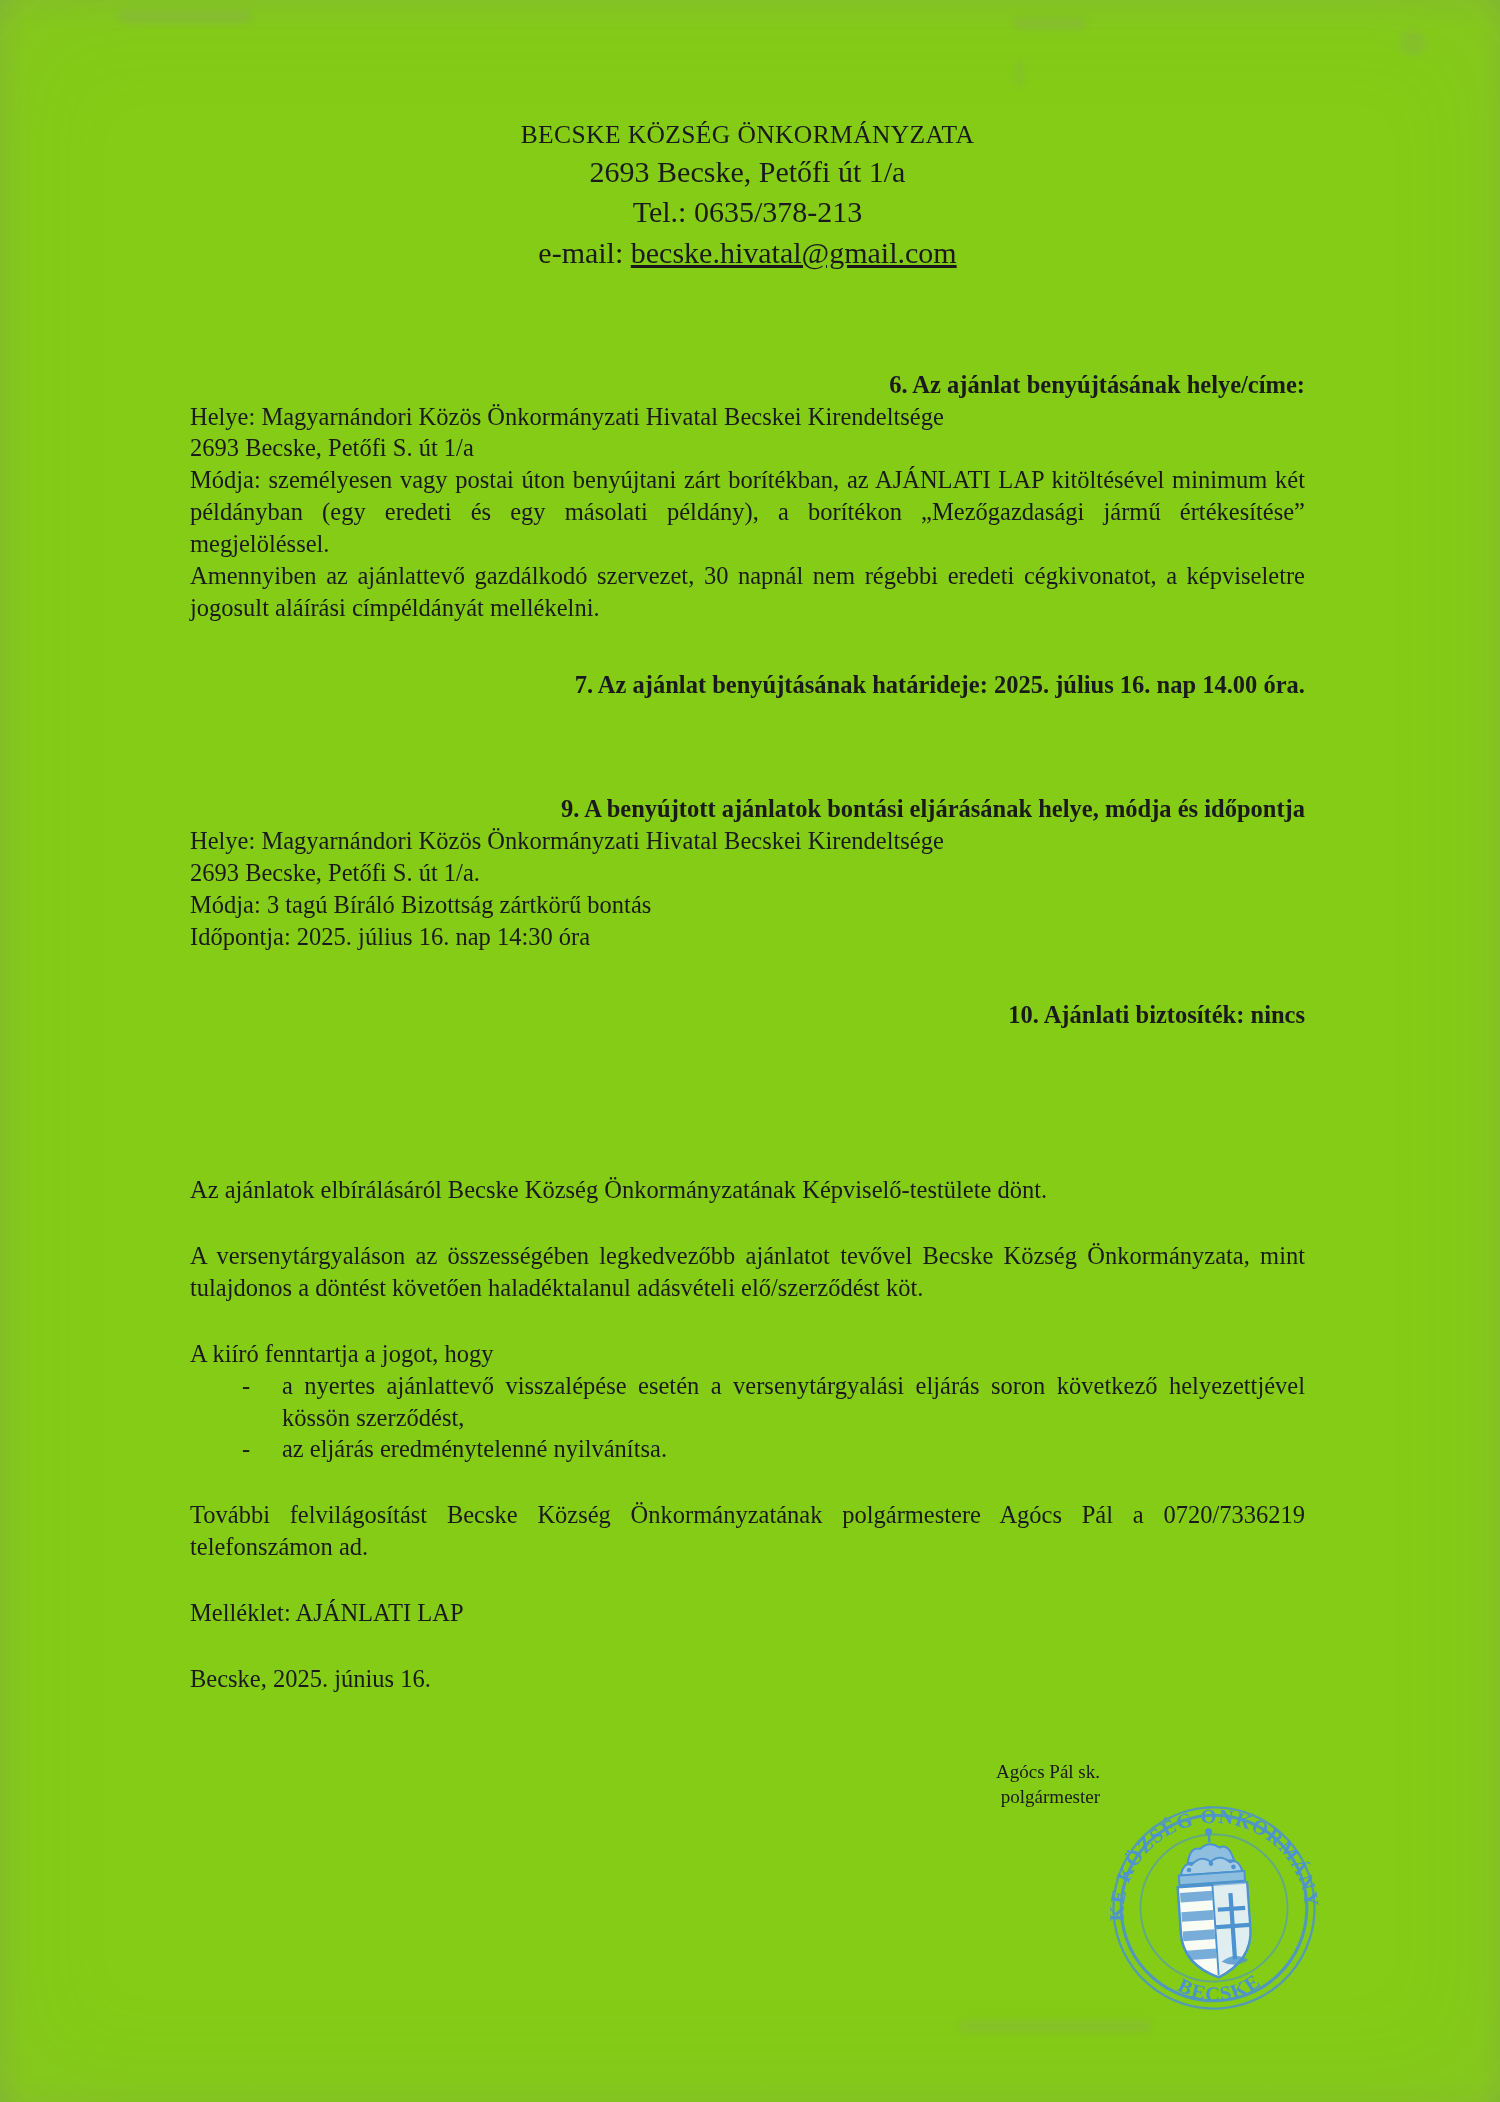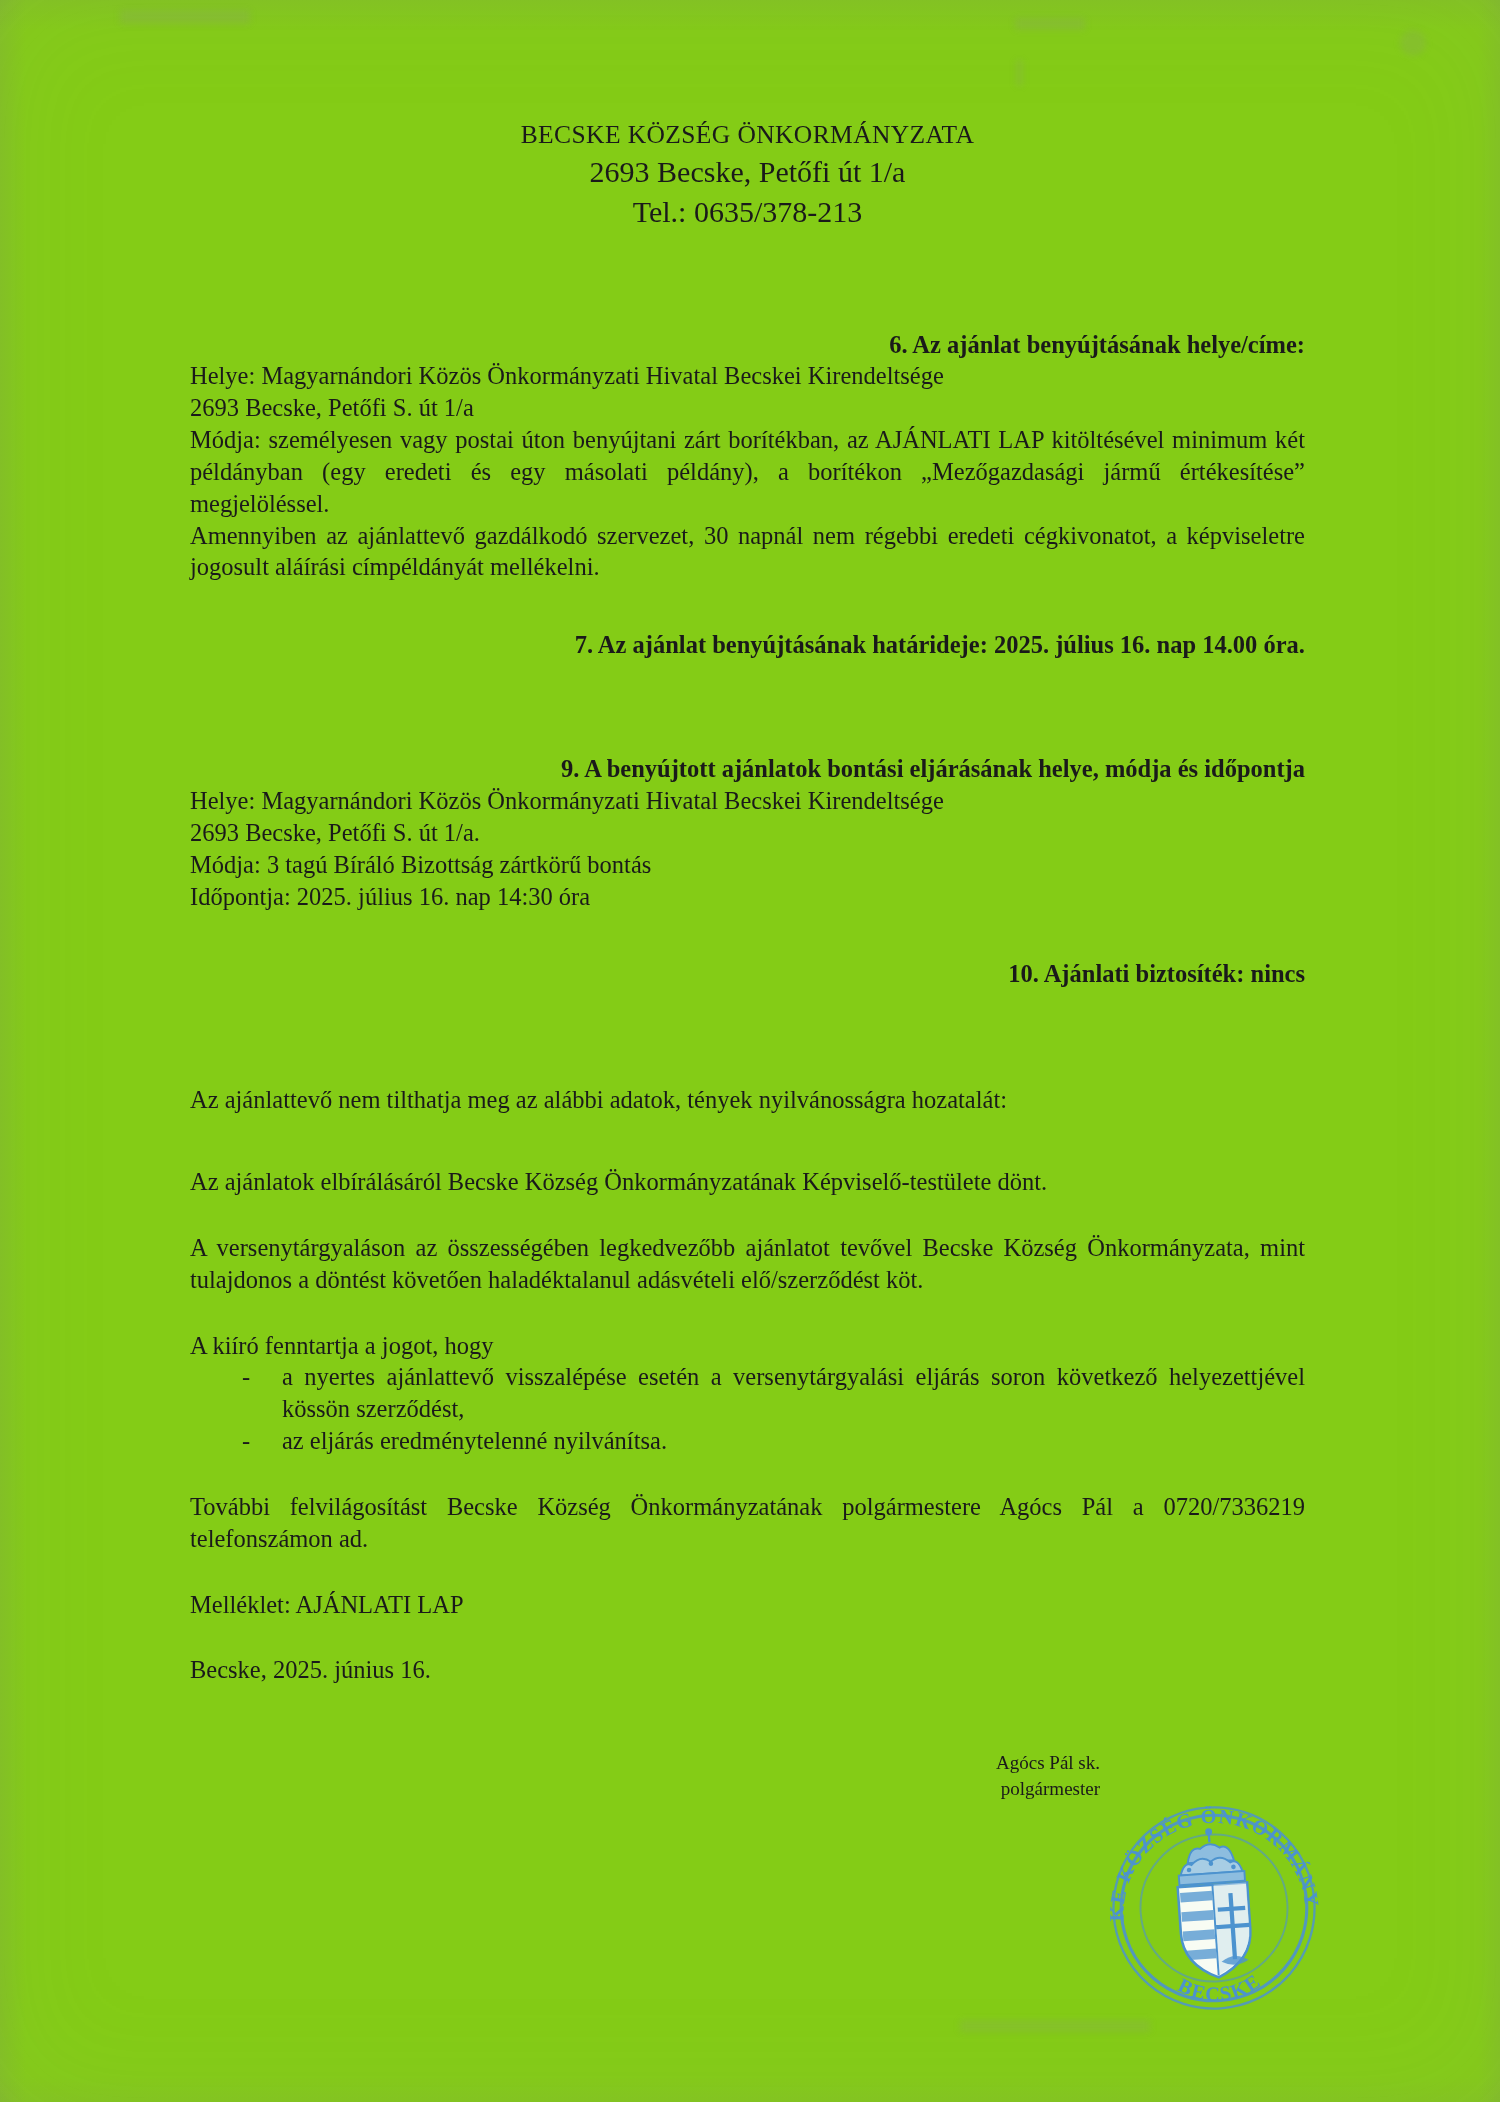--- a/index.html
+++ b/index.html
@@ -148,20 +148,21 @@
   <div class="smudge" style="left:1400px; top:30px;  width:26px;  height:26px; border-radius:50%;"></div>
   <div class="smudge" style="left:1016px; top:60px;  width:7px;   height:26px;"></div>
   <div class="smudge" style="left:960px;  top:2020px;width:190px; height:12px;"></div>
 
   <div class="content">
 
     <div class="letterhead">
       <div class="lh-title">BECSKE KÖZSÉG ÖNKORMÁNYZATA</div>
       <div class="lh-line">2693 Becske, Petőfi út 1/a</div>
       <div class="lh-line">Tel.:  0635/378-213</div>
+      <div class="lh-line lh-mail"><span>e-mail: </span><span class="mailto">becske.hivatal@gmail.com</span></div>
     </div>
 
     <div class="body-block">
 
       <h2 class="sec sec-indent">6. Az ajánlat benyújtásának helye/címe:</h2>
       <p class="line">Helye: Magyarnándori Közös Önkormányzati Hivatal Becskei Kirendeltsége</p>
       <p class="line">2693 Becske, Petőfi S. út 1/a</p>
       <p class="just">Módja: személyesen vagy postai úton benyújtani zárt borítékban, az AJÁNLATI LAP kitöltésével minimum két példányban (egy eredeti és egy másolati példány), a borítékon „Mezőgazdasági jármű értékesítése” megjelöléssel.</p>
       <p class="just">Amennyiben az ajánlattevő gazdálkodó szervezet, 30 napnál nem régebbi eredeti cégkivonatot, a képviseletre jogosult aláírási címpéldányát mellékelni.</p>
 
@@ -180,21 +181,20 @@
       <p class="line">Módja: 3 tagú Bíráló Bizottság zártkörű bontás</p>
       <p class="line">Időpontja: 2025. július 16. nap 14:30 óra</p>
 
       <div class="gap-l"></div>
 
       <h2 class="sec sec-indent">10. Ajánlati biztosíték: nincs</h2>
 
       <div class="gap-xl"></div>
       <div class="gap-m"></div>
 
-      <p class="line">Az ajánlattevő nem tilthatja meg az alábbi adatok, tények nyilvánosságra hozatalát:</p>
       <div class="gap-s"></div>
 
       <div class="gap-m"></div>
 
       <p class="just">Az ajánlatok elbírálásáról Becske Község Önkormányzatának Képviselő-testülete dönt.</p>
 
       <div class="gap-m"></div>
 
       <p class="just">A versenytárgyaláson az összességében legkedvezőbb ajánlatot tevővel Becske Község Önkormányzata, mint tulajdonos a döntést követően haladéktalanul adásvételi elő/szerződést köt.</p>
 

